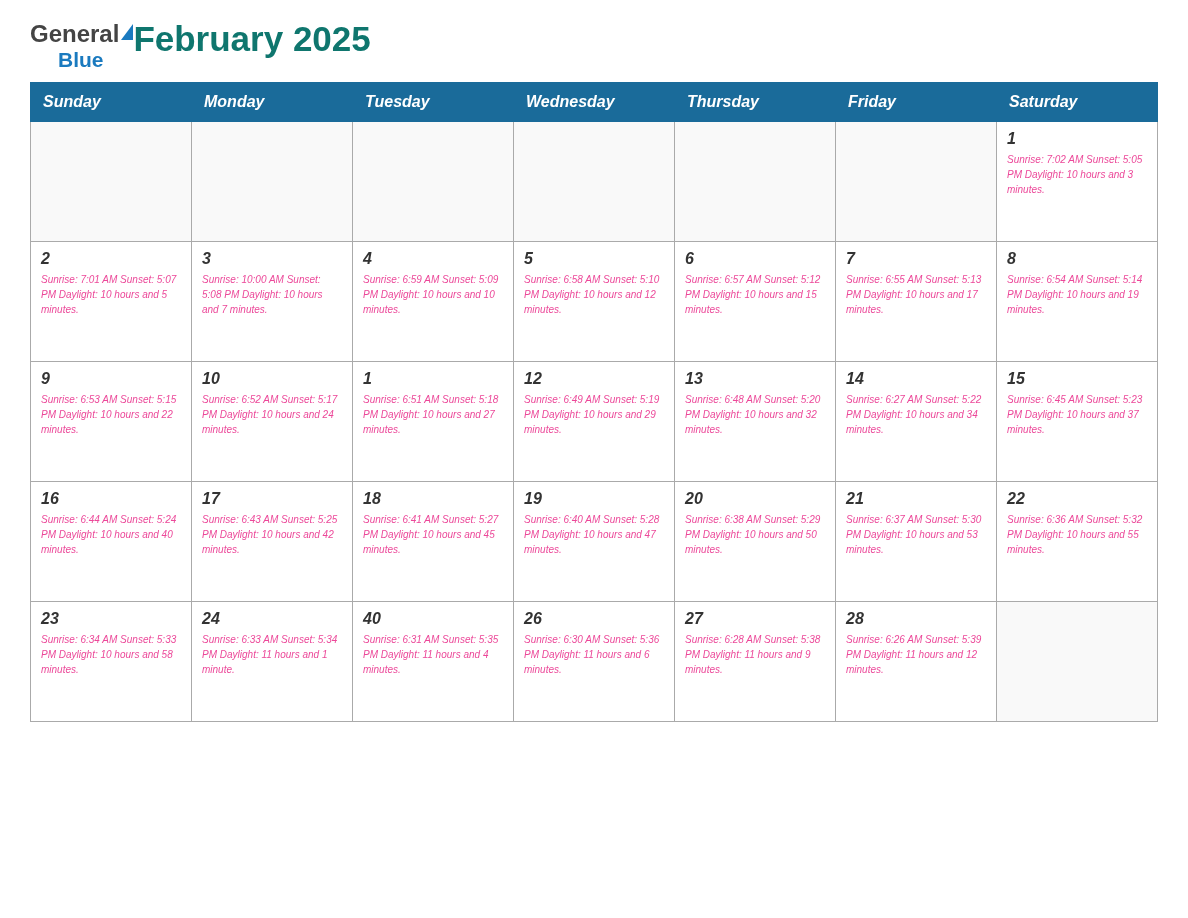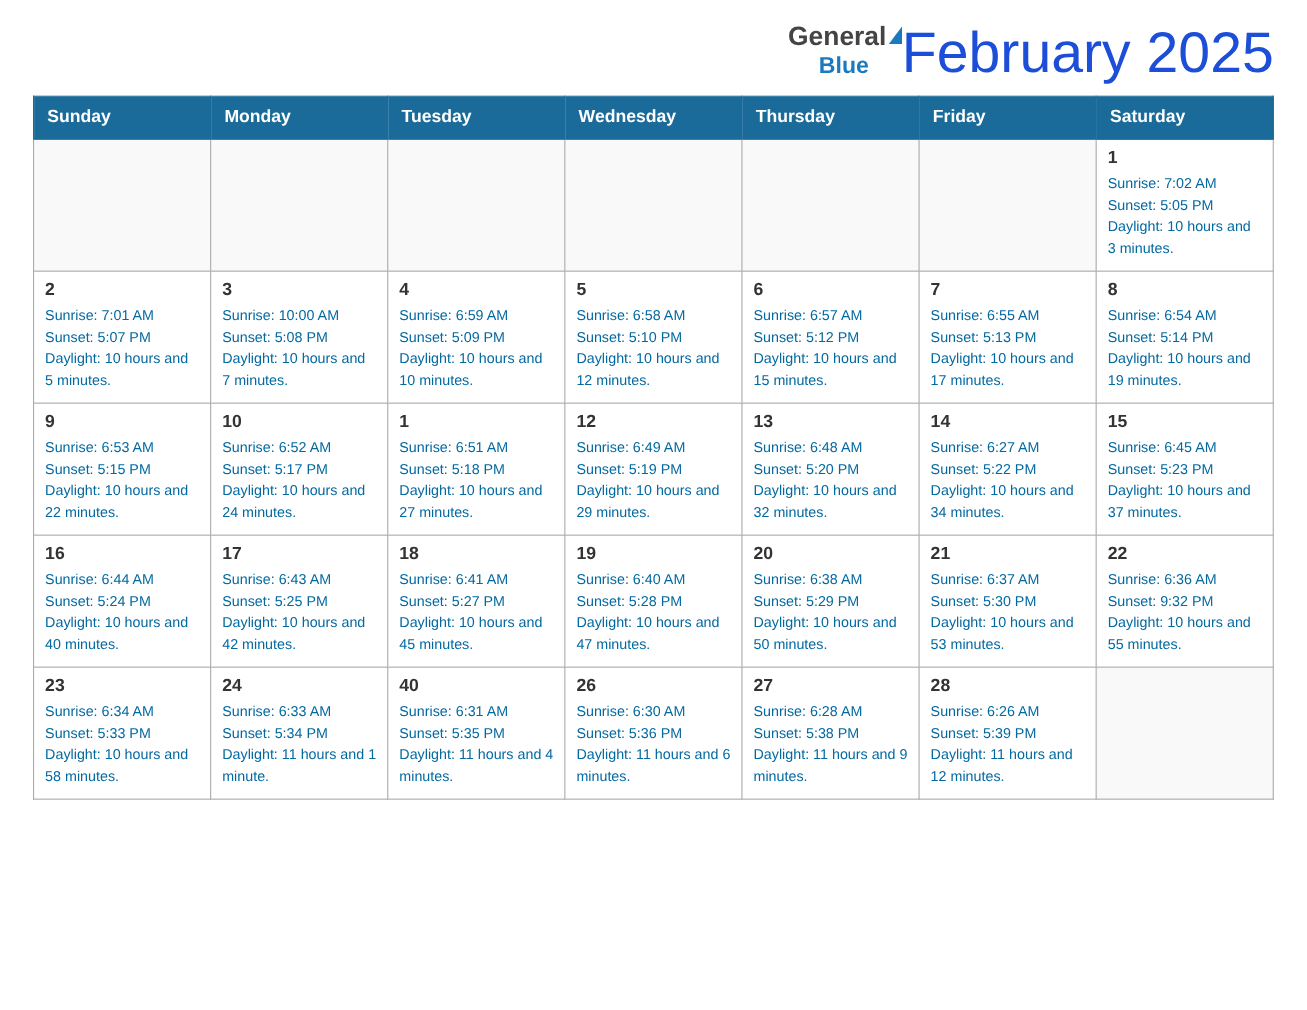--- a/index.html
+++ b/index.html
@@ -5,47 +5,48 @@
     * { box-sizing: border-box; margin: 0; padding: 0; }
     body {
       font-family: Arial, sans-serif;
       background: #fff;
       padding: 20px 30px;
       width: 1188px;
       min-height: 918px;
     }
     .header {
       display: flex;
-      justify-content: flex-end;
+      justify-content: flex-start;
       align-items: flex-start;
       margin-bottom: 10px;
     }
     .logo {
       display: flex;
       flex-direction: column;
       align-items: flex-start;
     }
     .title-section {
       text-align: right;
     }
     .month-title {
-      font-size: 52px;
-      font-weight: normal;
-      color: #1d4ed8;
+      font-size: 35px;
+      font-weight: bold;
+      color: #0f766e;
       line-height: 1.1;
     }
     .location {
       font-size: 20px;
       color: #555;
       margin-top: 4px;
     }
     .calendar {
       width: 100%;
       border-collapse: collapse;
       margin-top: 10px;
+      font-style: italic;
     }
     .calendar th {
       background-color: #1a6b9a;
       color: #fff;
       font-size: 16px;
       font-weight: bold;
       padding: 10px 12px;
       text-align: left;
       border: 1px solid #1a6b9a;
     }
@@ -57,22 +58,22 @@
       height: 120px;
     }
     .day-number {
       font-size: 16px;
       font-weight: bold;
       color: #333;
       display: block;
       margin-bottom: 4px;
     }
     .day-info {
-      font-size: 13px;
-      color: #0369a1;
+      font-size: 10px;
+      color: #ec4899;
       line-height: 1.5;
     }
     .empty-cell {
       background: #f9f9f9;
     }
     .logo-row {
       display: flex;
       align-items: center;
     }
     .logo-text-general {
@@ -262,21 +263,21 @@
         </td>
         <td>
           <span class="day-number">21</span>
           <div class="day-info">Sunrise: 6:37 AM
 Sunset: 5:30 PM
 Daylight: 10 hours and 53 minutes.</div>
         </td>
         <td>
           <span class="day-number">22</span>
           <div class="day-info">Sunrise: 6:36 AM
-Sunset: 9:32 PM
+Sunset: 5:32 PM
 Daylight: 10 hours and 55 minutes.</div>
         </td>
       </tr>
       <tr>
         <td>
           <span class="day-number">23</span>
           <div class="day-info">Sunrise: 6:34 AM
 Sunset: 5:33 PM
 Daylight: 10 hours and 58 minutes.</div>
         </td>

